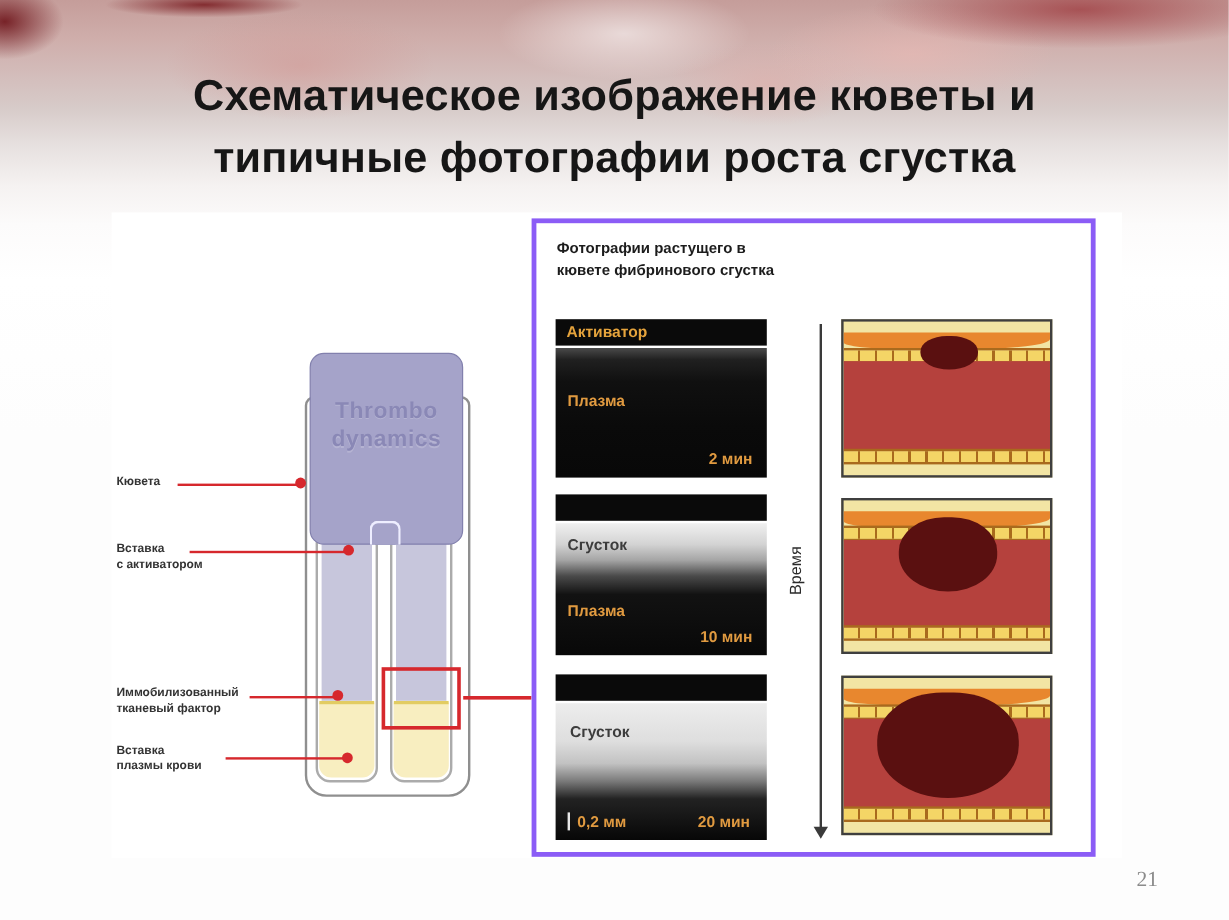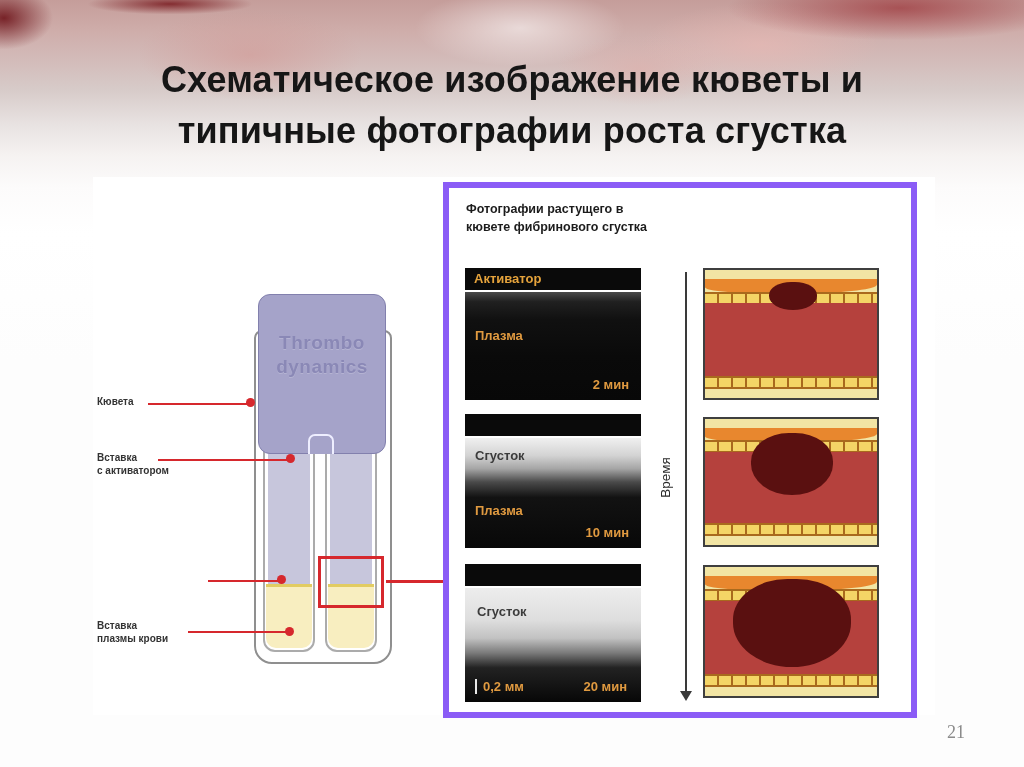--- a/index.html
+++ b/index.html
@@ -49,21 +49,21 @@
     text-shadow:0 1px 0 rgba(255,255,255,.18);}
   .logo span{display:block;}
   .insert-notch{position:absolute;left:308px;top:434px;width:26px;height:20px;
     border:2px solid #eef;border-bottom:none;border-radius:7px 7px 0 0;background:#a5a3c9;box-sizing:border-box;}
   .tf-rect{position:absolute;left:318px;top:556px;width:66px;height:52px;
     border:3px solid #d6282d;box-sizing:border-box;}
   .connector{position:absolute;left:386px;top:580px;width:57px;height:3px;background:#d6282d;}
 
   
   .panel{position:absolute;left:443px;top:182px;width:462px;height:524px;
-    border:6px solid #8b5cf6;background:#fff;}
+    border:4px solid #8b5cf6;background:#fff;}
   .panel-hdr{position:absolute;font-size:12.5px;font-weight:bold;color:#1c1c1c;line-height:1.4;}
   .panel-hdr span{display:block;}
   .hdr-left{left:17px;top:13px;}
   .hdr-right{left:250px;top:13px;}
 
   .strip{position:absolute;left:16px;width:176px;height:22px;background:#0a0a0a;
     color:#e5a33c;font-size:13px;font-weight:bold;line-height:22px;padding-left:9px;box-sizing:border-box;}
   .strip.s1{top:80px;} .strip.s2{top:226px;} .strip.s3{top:376px;}
 
   .photo{position:absolute;left:16px;width:176px;color:#e09a40;font-weight:bold;font-size:13px;}
@@ -132,20 +132,24 @@
   <div class="callout-line" style="left:148px;top:403px;width:104px;"></div>
   <div class="callout-dot" style="left:246px;top:398px;"></div>
 
   <div class="callout-label" style="left:97px;top:451px;">
     <span>Вставка</span>
     <span>с активатором</span>
   </div>
   <div class="callout-line" style="left:158px;top:459px;width:134px;"></div>
   <div class="callout-dot" style="left:286px;top:454px;"></div>
 
+  <div class="callout-label" style="left:97px;top:571px;">
+    <span>Иммобилизованный</span>
+    <span>тканевый фактор</span>
+  </div>
   <div class="callout-line" style="left:208px;top:580px;width:75px;"></div>
   <div class="callout-dot" style="left:277px;top:575px;"></div>
 
   <div class="callout-label" style="left:97px;top:619px;">
     <span>Вставка</span>
     <span>плазмы крови</span>
   </div>
   <div class="callout-line" style="left:188px;top:631px;width:103px;"></div>
   <div class="callout-dot" style="left:285px;top:627px;"></div>
 

